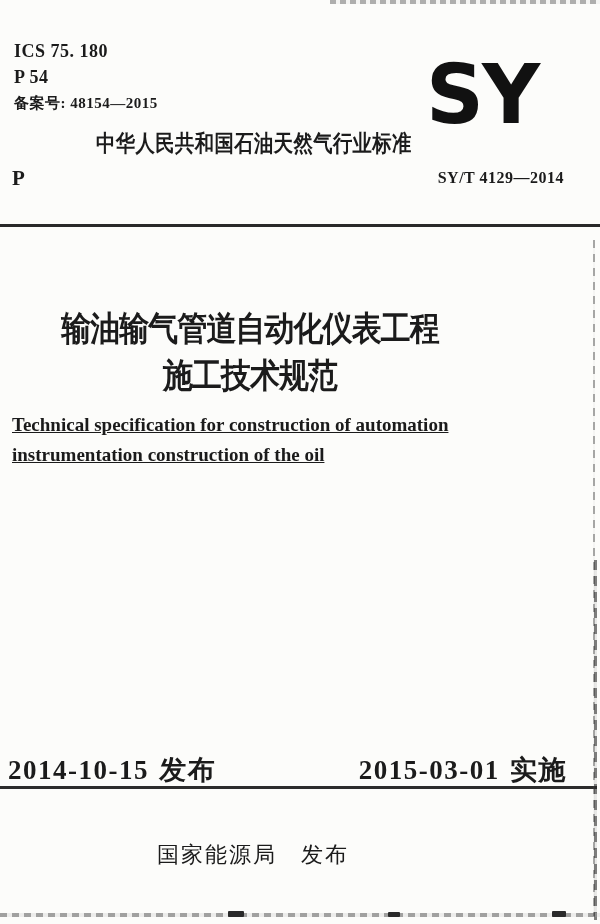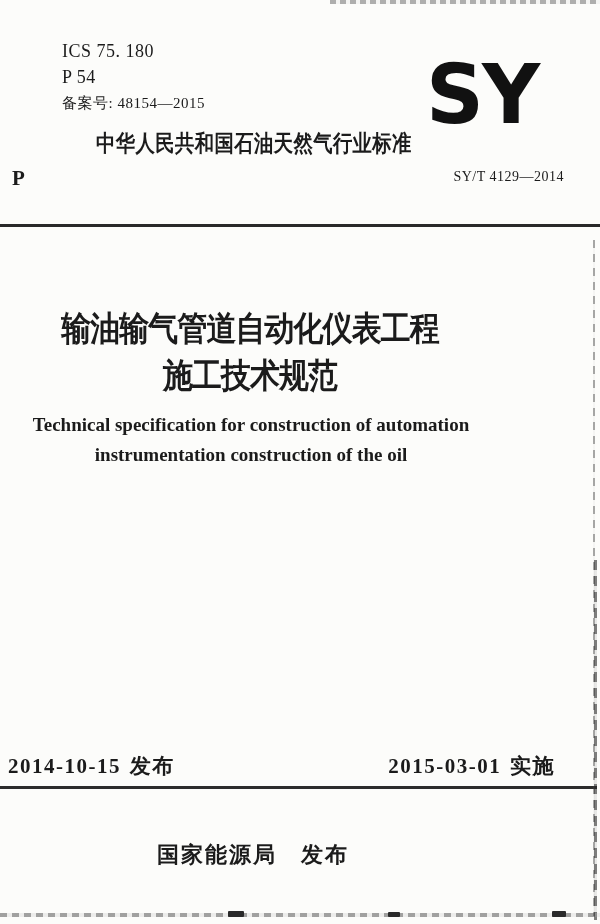--- a/index.html
+++ b/index.html
@@ -13,26 +13,25 @@
     height: 924px;
     margin: 0 auto;
     background: #fcfcfa;
     overflow: hidden;
     color: #1b1b1b;
     font-family: "Liberation Serif", "DejaVu Serif", serif;
   }
   
   .meta-block { position: absolute; left: 14px; top: 38px; }
   .meta-line {
-    font-weight: normal;
+    font-weight: bold;
     font-size: 18px;
     line-height: 26px;
     letter-spacing: 0.5px;
     white-space: nowrap;
-    margin-left: 48px;
   }
   .meta-line.cjk { font-size: 15px; font-family: "Liberation Serif", serif; }
 
   .sy-logo {
     position: absolute;
     left: 426px;
     top: 56px;
     font-family: "DejaVu Sans", "Liberation Sans", sans-serif;
     font-weight: bold;
     font-size: 82px;
@@ -58,22 +57,22 @@
     position: absolute;
     left: 12px;
     top: 166px;
     font-size: 21px;
     font-weight: bold;
   }
   .standard-number {
     position: absolute;
     right: 36px;
     top: 169px;
-    font-size: 14px;
-    font-weight: normal;
+    font-size: 16px;
+    font-weight: bold;
     letter-spacing: 0.5px;
     white-space: nowrap;
   }
   .rule-top {
     position: absolute;
     left: 0; top: 224px;
     width: 600px; height: 3px;
     background: #292929;
   }
   
@@ -88,56 +87,57 @@
     line-height: 40px;
     white-space: nowrap;
     transform: scaleX(0.88);
     transform-origin: center top;
     letter-spacing: -1px;
   }
   .title-zh.l1 { top: 308px; }
   .title-zh.l2 { top: 355px; }
   .title-en {
     position: absolute;
-    left: 1px;
+    left: 12px;
     width: 500px;
-    text-align: center;
+    text-align: left;
     font-weight: bold;
     font-size: 19px;
     line-height: 30px;
     white-space: nowrap;
+    text-decoration: underline;
   }
   .title-en.l1 { top: 410px; }
   .title-en.l2 { top: 440px; }
   .title-en.l3 { top: 470px; }
   
   .date {
     position: absolute;
     top: 752px;
     font-weight: bold;
-    font-size: 21px;
+    font-size: 27px;
     letter-spacing: 1.5px;
     word-spacing: 2px;
     white-space: nowrap;
   }
   .date.issued { left: 8px; }
-  .date.effective { right: 45px; text-align: center; }
+  .date.effective { right: 33px; text-align: center; }
   .rule-bottom {
     position: absolute;
     left: 0; top: 786px;
     width: 597px; height: 3px;
     background: #2c2c2c;
   }
   .publisher {
     position: absolute;
     left: 0;
     top: 840px;
     width: 506px;
     text-align: center;
-    font-weight: bold;
+    font-weight: normal;
     font-size: 22px;
     letter-spacing: 2px;
     white-space: nowrap;
   }
   
   .artifact { position: absolute; pointer-events: none; }
   .noise-top {
     left: 330px; top: 0;
     width: 270px; height: 4px;
     background: repeating-linear-gradient(90deg,

